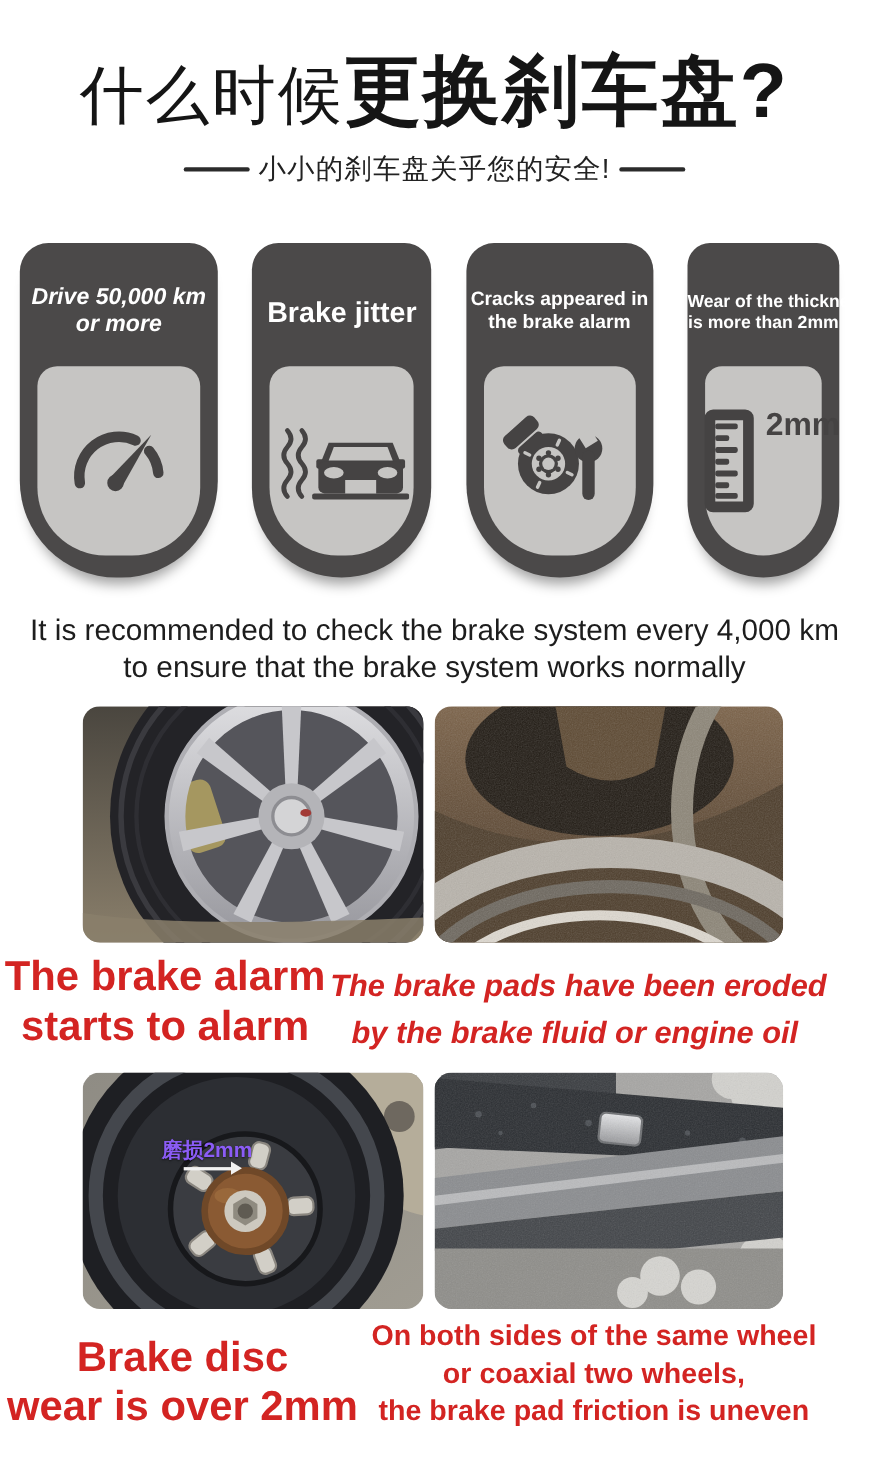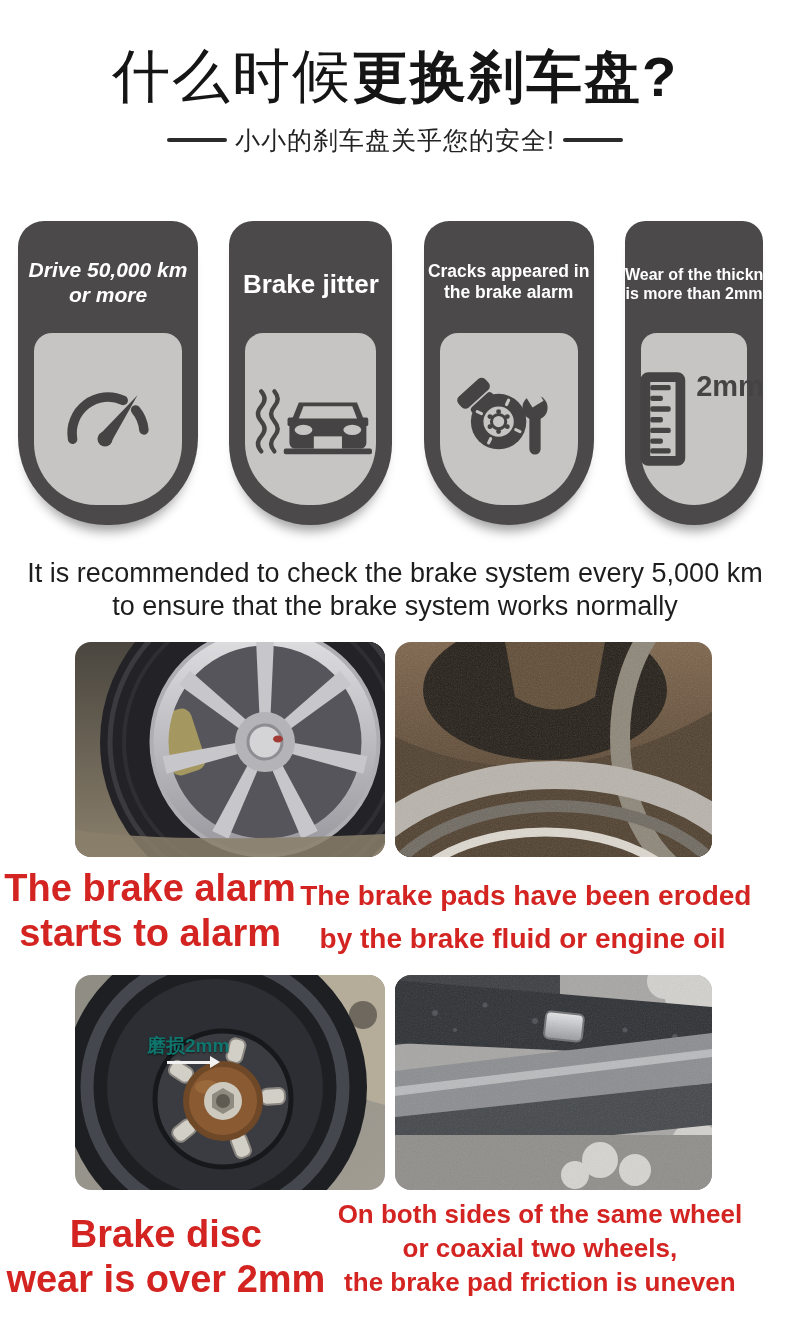--- a/index.html
+++ b/index.html
@@ -4,21 +4,21 @@
 <style>
   html,body{margin:0;padding:0;background:#ffffff;}
   .page{
     position:relative;width:790px;height:1331px;margin:0 auto;background:#ffffff;
     overflow:hidden;font-family:"Liberation Sans","DejaVu Sans",sans-serif;color:#1d1d1d;
   }
   
   .header{position:absolute;top:44px;left:0;width:100%;text-align:center;}
   .title{font-size:58px;line-height:1.1;letter-spacing:2px;color:#151515;white-space:nowrap;}
   .title .t-regular{font-weight:400;}
-  .title .t-bold{font-weight:800;font-size:56px;}
+  .title .t-bold{font-weight:800;font-size:70px;}
   .subtitle-row{margin-top:16px;display:flex;align-items:center;justify-content:center;gap:8px;}
   .subtitle-dash{width:60px;height:4px;background:#2b2b2b;border-radius:2px;}
   .subtitle{font-size:25px;color:#222;letter-spacing:1px;}
   
   .cards-row{position:absolute;top:221px;left:18px;right:27px;display:flex;justify-content:space-between;}
   .card{
     position:relative;height:304px;background:#4b4949;
     border-radius:26px 26px 88px 88px;
     box-shadow:0 14px 12px -8px rgba(0,0,0,0.38);
   }
@@ -41,33 +41,33 @@
   
   .recommendation{position:absolute;top:557px;left:0;width:100%;text-align:center;
     font-size:27px;line-height:1.23;color:#1d1d1d;}
   .recommendation span{display:block;white-space:nowrap;}
   
   .photos-row{position:absolute;left:75px;display:flex;gap:10px;}
   .photos-row.r1{top:642px;}
   .photos-row.r2{top:975px;}
   .photo{position:relative;border-radius:16px;overflow:hidden;display:block;}
   .photo svg{display:block;}
-  .wear-label{position:absolute;left:72px;top:58px;color:#0f766e;font-weight:700;font-size:19px;
+  .wear-label{position:absolute;left:72px;top:58px;color:#8b5cf6;font-weight:700;font-size:19px;
     text-shadow:0 1px 2px rgba(0,0,0,.6);white-space:nowrap;}
   .wear-arrow{position:absolute;left:92px;top:86px;width:44px;height:3px;background:#f2f2f2;}
   .wear-arrow:after{content:"";position:absolute;right:-9px;top:-5px;border-left:10px solid #f2f2f2;
     border-top:6px solid transparent;border-bottom:6px solid transparent;}
   
   .captions-row{position:absolute;left:0;right:0;display:flex;align-items:flex-start;}
   .captions-row.r1{top:866px;}
   .captions-row.r2{top:1198px;}
   .caption{color:#d32422;font-weight:700;text-align:center;line-height:1.18;}
   .caption span{display:block;white-space:nowrap;}
   .r1 .cap-left{width:38%;font-size:38px;}
-  .r1 .cap-right{width:62%;font-size:28px;padding-right:45px;box-sizing:border-box;margin-top:8px;line-height:1.55;}
+  .r1 .cap-right{width:62%;font-size:28px;padding-right:45px;box-sizing:border-box;margin-top:8px;line-height:1.55;font-style:italic;}
   .r2 .cap-left{width:42%;font-size:38px;margin-top:14px;}
   .r2 .cap-right{width:58%;font-size:26px;padding-right:42px;box-sizing:border-box;line-height:1.3;}
 </style>
 </head>
 <body>
 
 <div class="page">
 
   <div class="header">
     <div class="title">
@@ -179,21 +179,21 @@
               <rect x="27" y="80" width="21" height="5.5" rx="2"></rect>
             </g>
           </svg>
           <span class="ruler-label">2mm</span>
         </div>
       </div>
     </div>
   </div>
 
   <div class="recommendation">
-    <span>It is recommended to check the brake system every 5,000 km</span>
+    <span>It is recommended to check the brake system every 4,000 km</span>
     <span>to ensure that the brake system works normally</span>
   </div>
 
   <div class="photos-row r1">
     <div class="photo">
       <svg width="310" height="215" viewBox="0 0 310 215">
         <defs>
           <linearGradient id="floor1" x1="0" y1="0" x2="0" y2="1">
             <stop offset="0" stop-color="#4a463f"></stop>
               <stop offset="1" stop-color="#8a7f6b"></stop>

